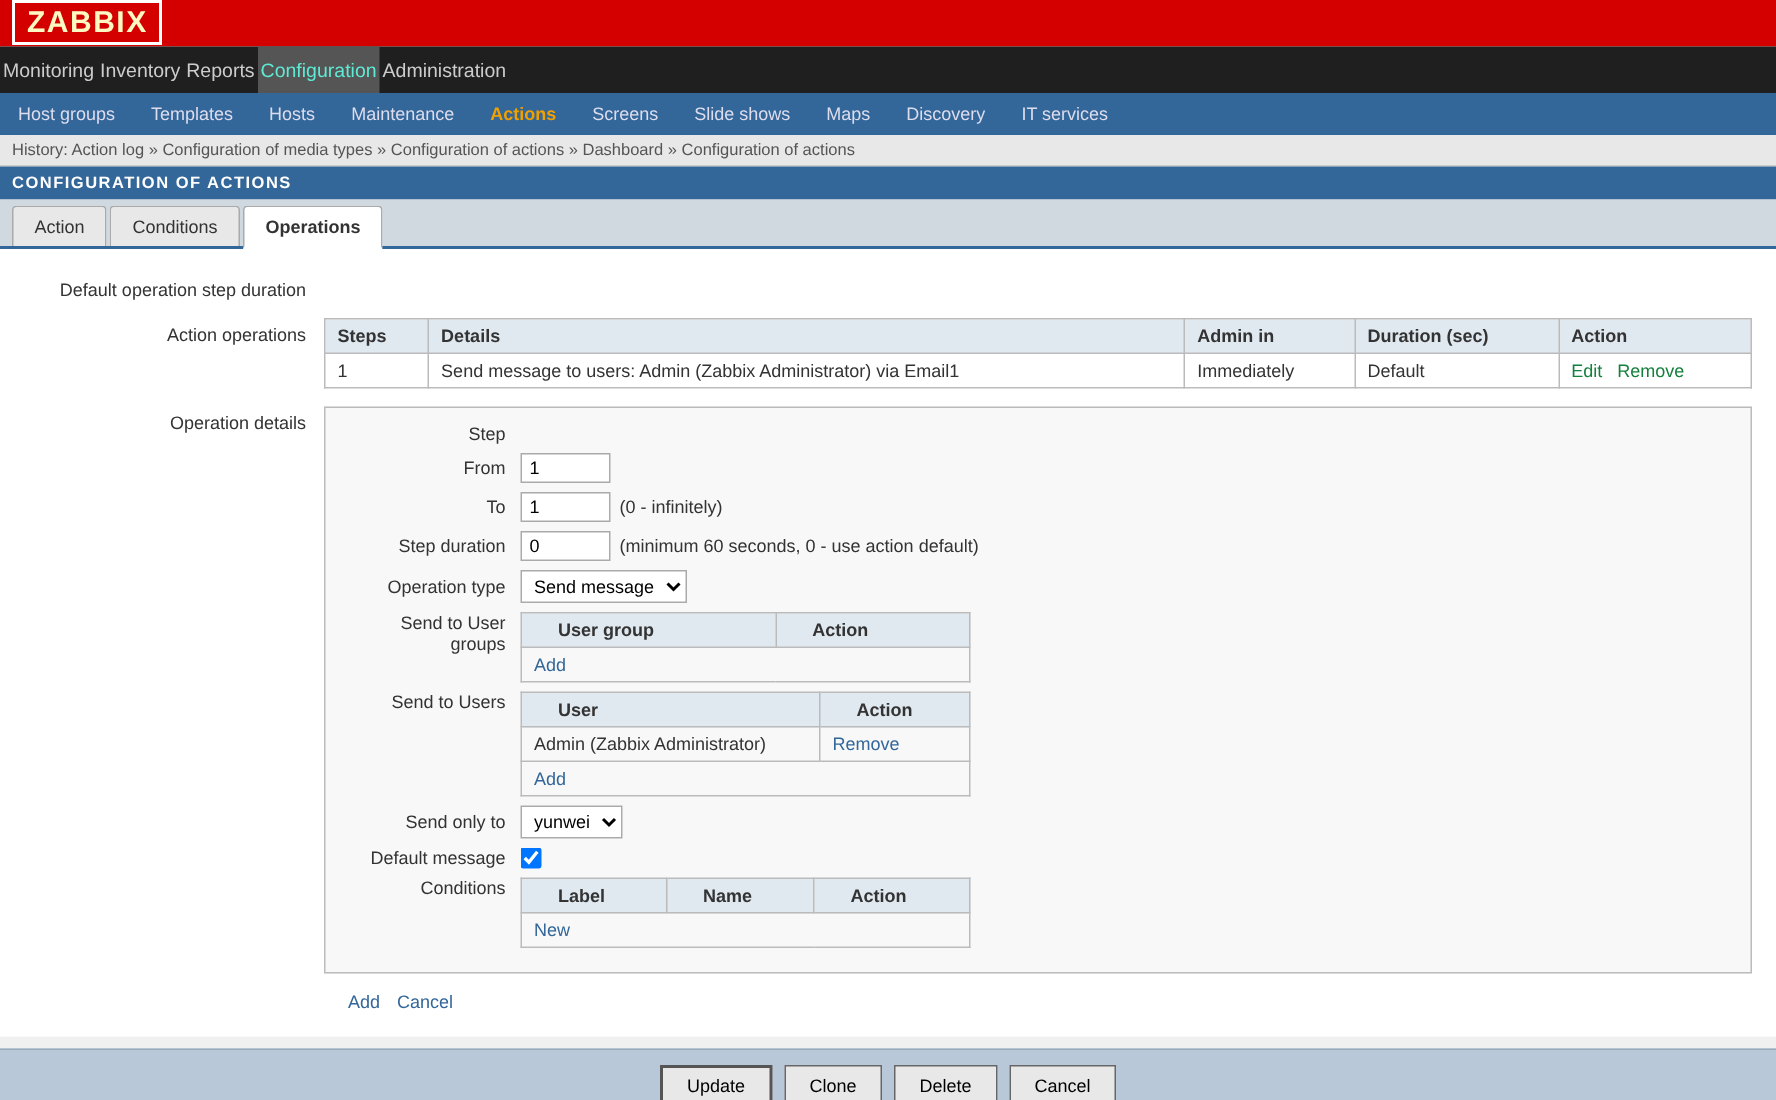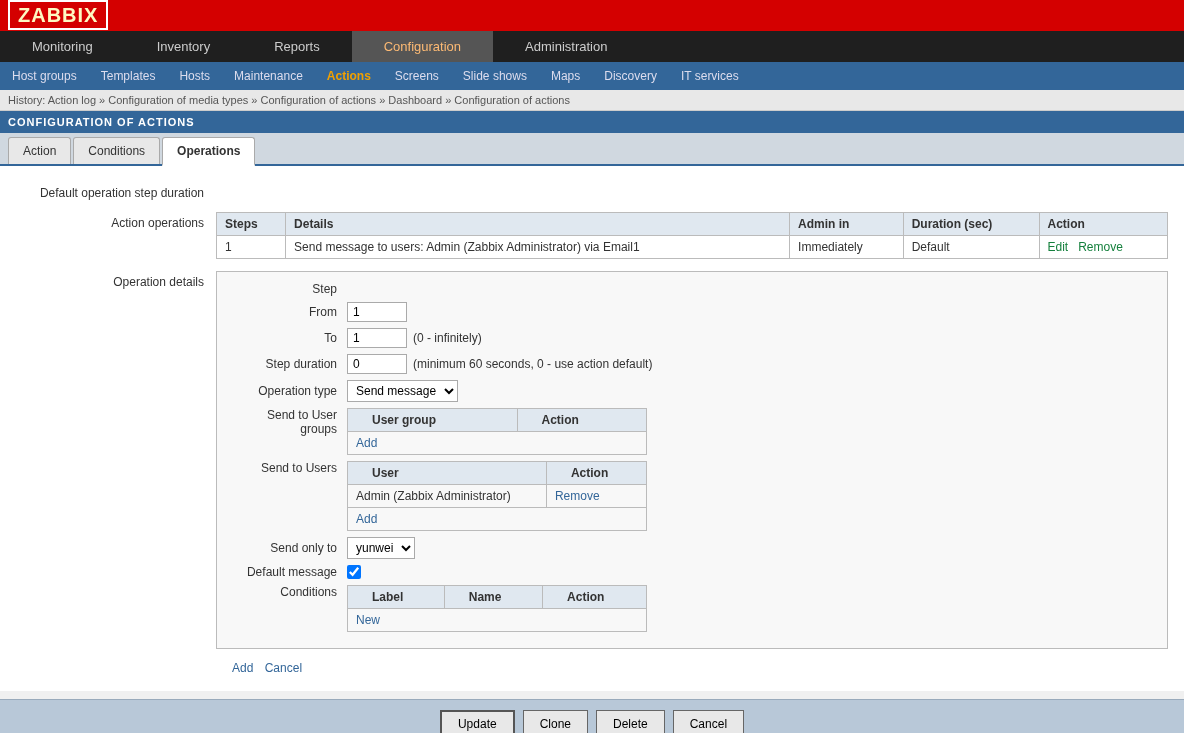--- a/index.html
+++ b/index.html
@@ -5,23 +5,23 @@
     * { margin: 0; padding: 0; box-sizing: border-box; }
     body { font-family: Arial, sans-serif; font-size: 12px; background: #f0f0f0; color: #333; }
 
     
     #logo-bar { background: #d40000; padding: 4px 8px; display: flex; align-items: center; }
     #logo-bar .logo { background: #d40000; color: white; font-weight: bold; font-size: 18px; letter-spacing: 1px; }
 
     
     #main-nav { background: #1f1f1f; display: flex; align-items: stretch; }
     #main-nav a {
-      color: #ccc; text-decoration: none; padding: 8px 32px; font-size: 13px; display: block;
+      color: #ccc; text-decoration: none; padding: 8px 2px; font-size: 13px; display: block;
     }
-    #main-nav a.active { background: #555; color: #fdba74; }
+    #main-nav a.active { background: #555; color: #5eead4; }
 
     
     #sub-nav { background: #336699; display: flex; align-items: stretch; flex-wrap: wrap; }
     #sub-nav a {
       color: #dde; text-decoration: none; padding: 7px 12px; font-size: 12px; display: block;
     }
     #sub-nav a.orange { color: #f0a000; font-weight: bold; }
 
     
     #breadcrumb { background: #e8e8e8; padding: 4px 8px; font-size: 11px; color: #555; border-bottom: 1px solid #ccc; }

